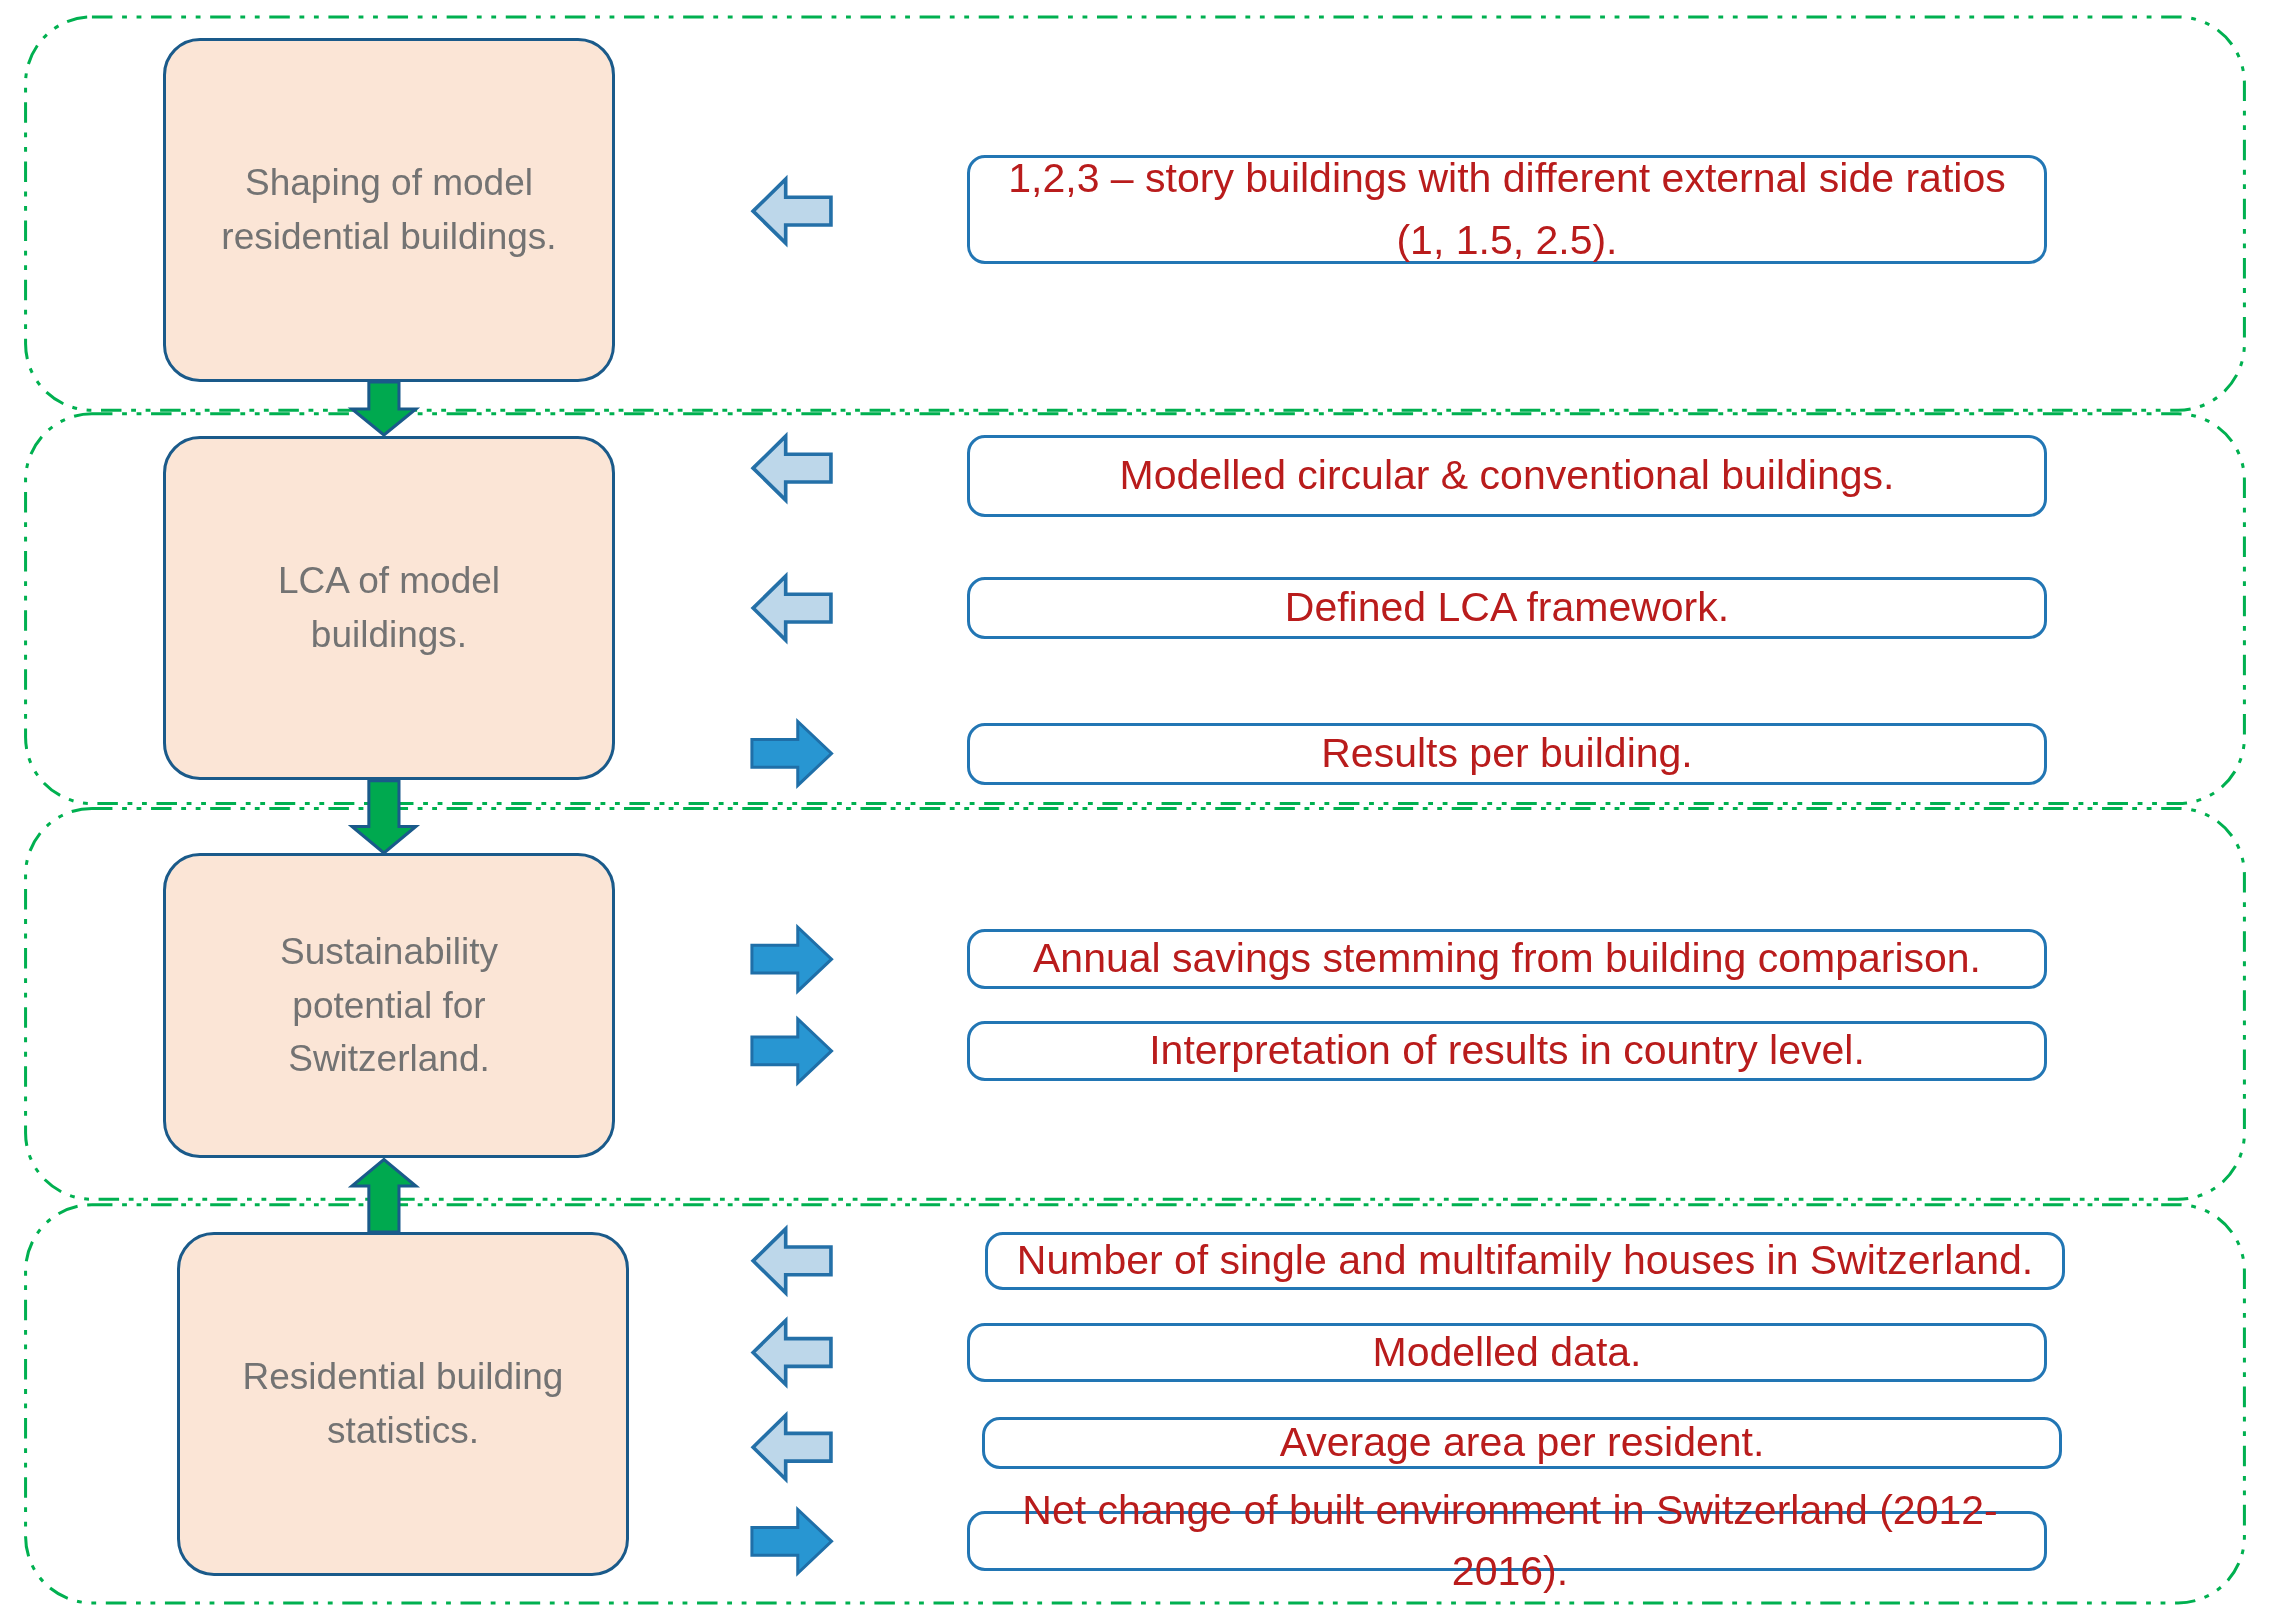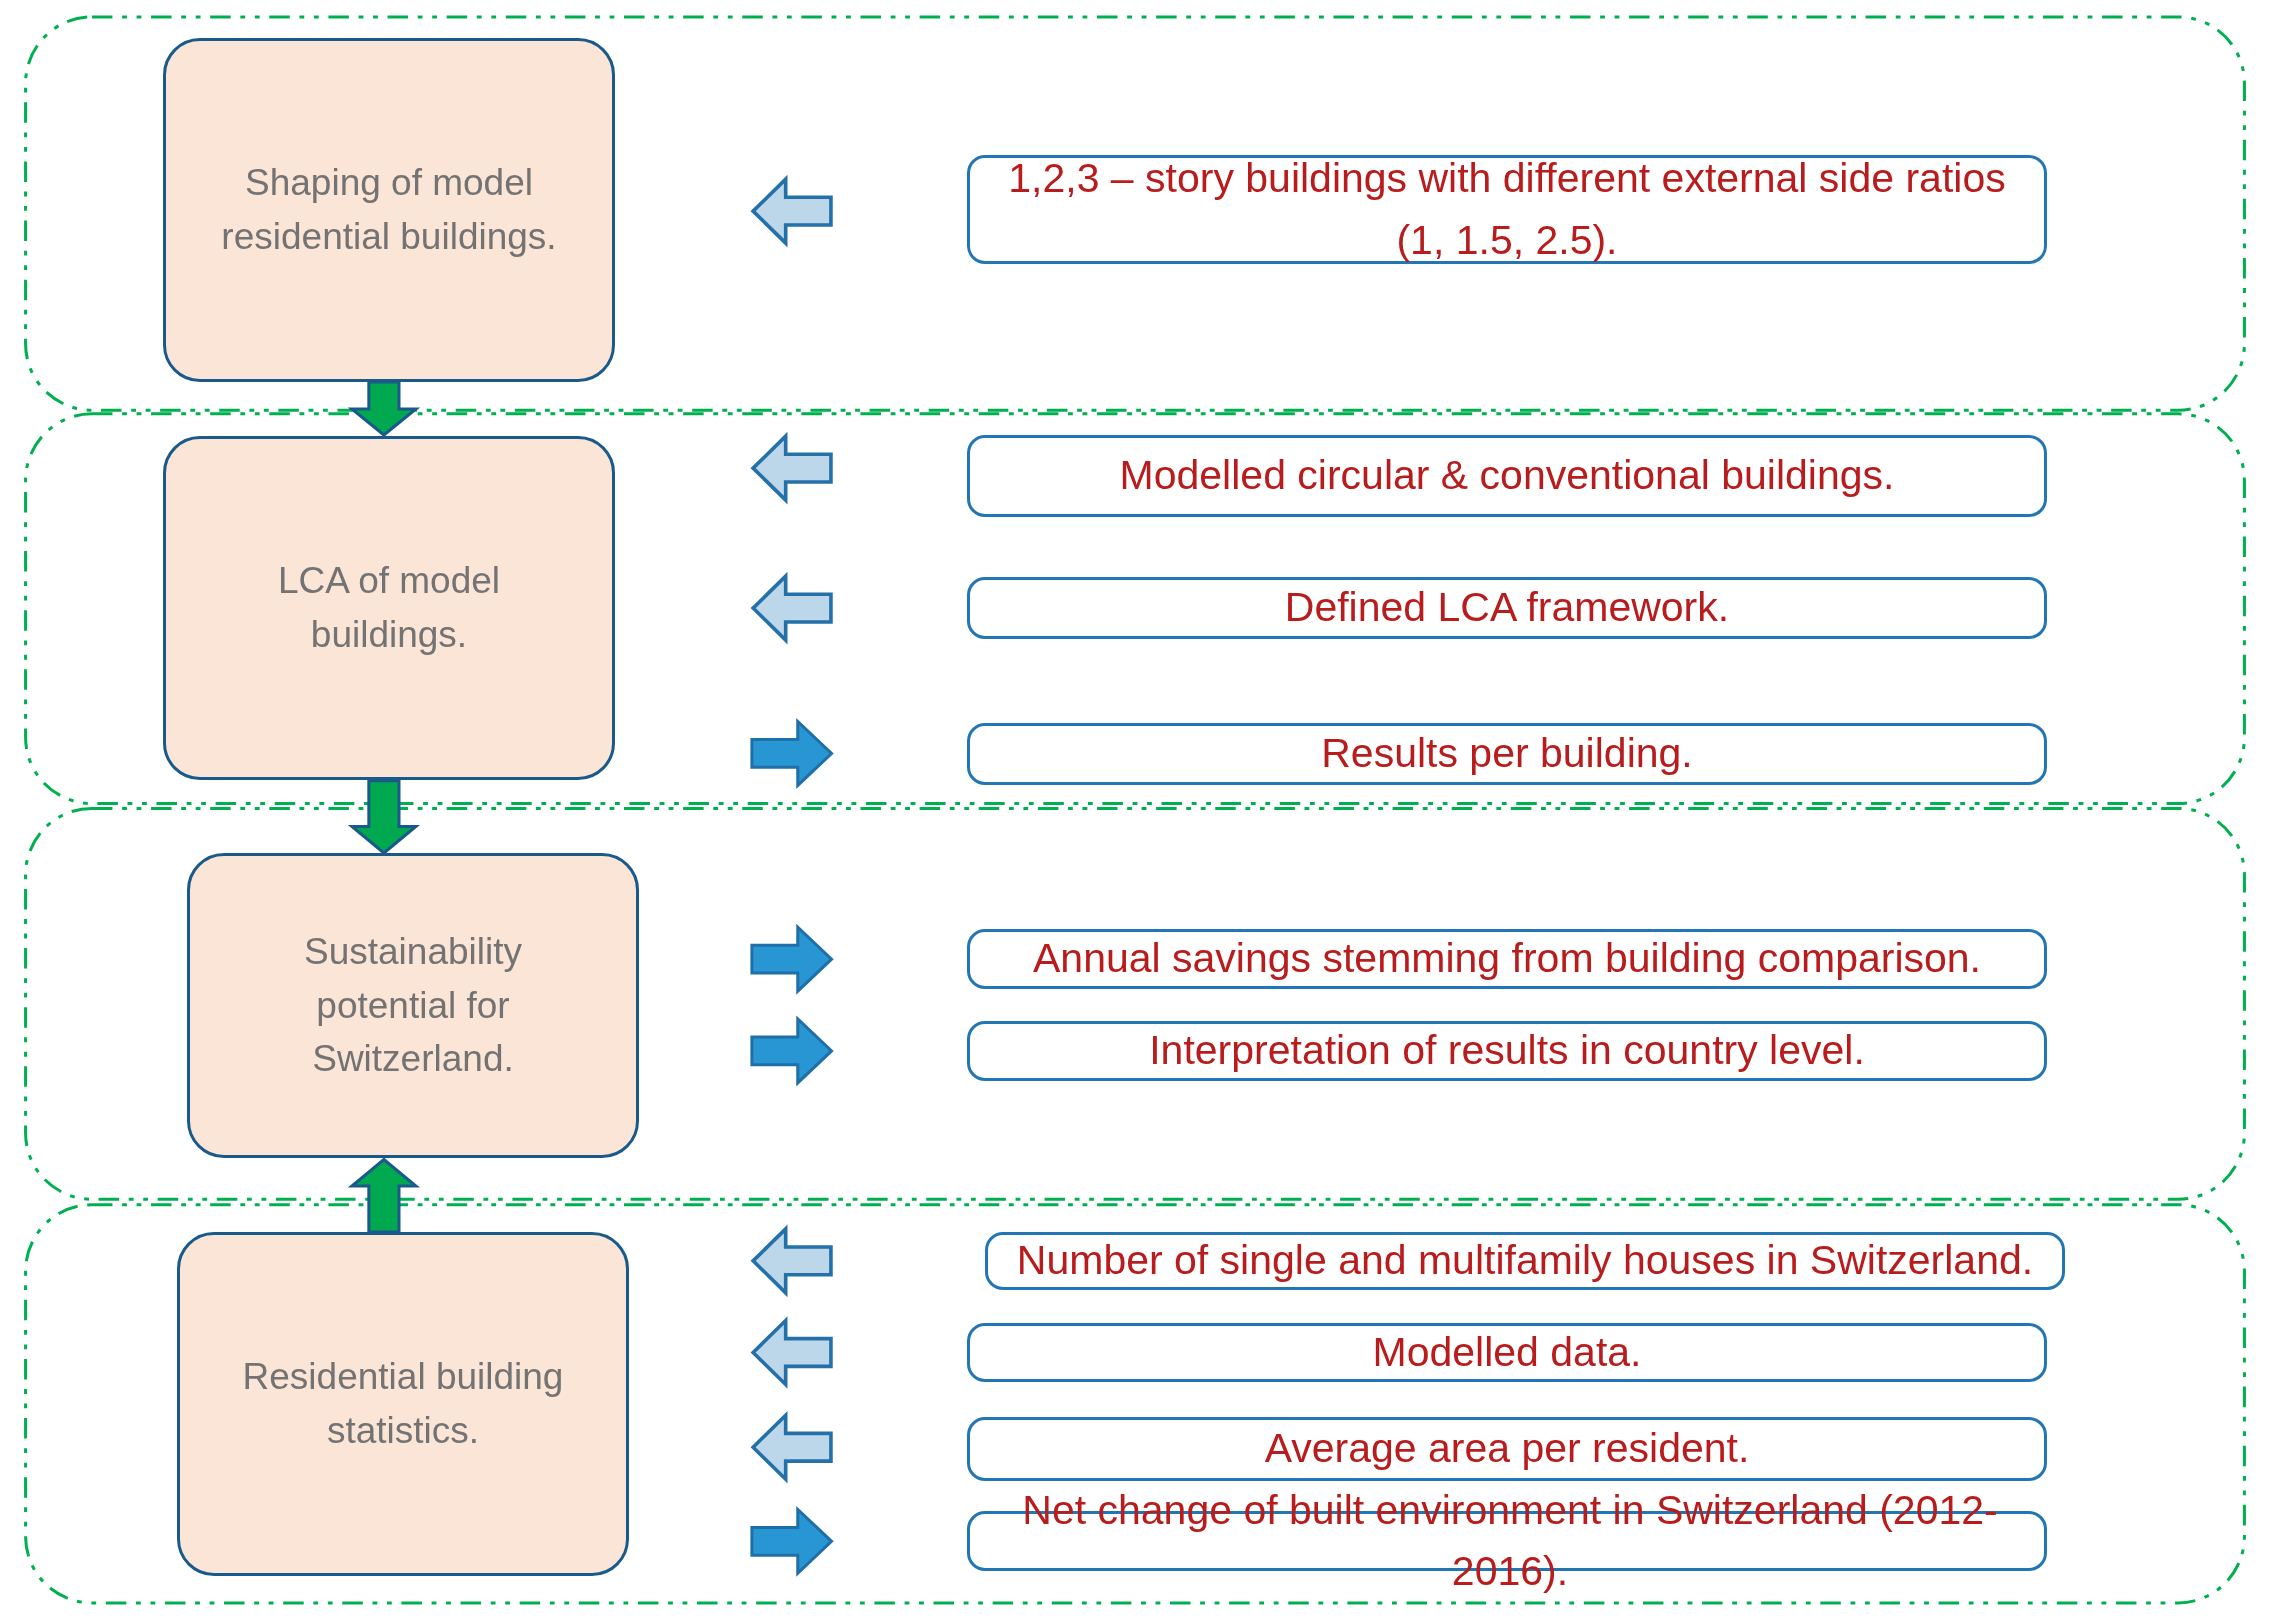--- a/index.html
+++ b/index.html
@@ -62,21 +62,21 @@
 <div class="stage-box" style="top:38px;height:344px;">
   <div class="stage-label">Shaping of model
 residential buildings.</div>
 </div>
 
 <div class="stage-box" style="top:436px;height:344px;">
   <div class="stage-label">LCA of model
 buildings.</div>
 </div>
 
-<div class="stage-box" style="top:853px;height:305px;margin-left:24px;">
+<div class="stage-box" style="top:853px;height:305px;">
   <div class="stage-label">Sustainability
 potential for
 Switzerland.</div>
 </div>
 
 <div class="stage-box" style="top:1232px;height:344px;margin-left:14px;">
   <div class="stage-label">Residential building
 statistics.</div>
 </div>
 
@@ -101,19 +101,19 @@
 <div class="info-box" style="top:1021px;height:60px;">
   <div class="info-text">Interpretation of results in country level.</div>
 </div>
 
 <div class="info-box" style="top:1232px;height:58px;margin-left:18px;">
   <div class="info-text">Number of single and multifamily houses in Switzerland.</div>
 </div>
 <div class="info-box" style="top:1323px;height:59px;">
   <div class="info-text">Modelled data.</div>
 </div>
-<div class="info-box" style="top:1417px;height:64px;">
+<div class="info-box" style="top:1417px;height:52px;margin-left:15px;">
   <div class="info-text">Average area per resident.</div>
 </div>
 <div class="info-box" style="top:1511px;height:60px;padding-left:6px;">
   <div class="info-text">Net change of built environment in Switzerland (2012-2016).</div>
 </div>
 
 
 </body></html>

